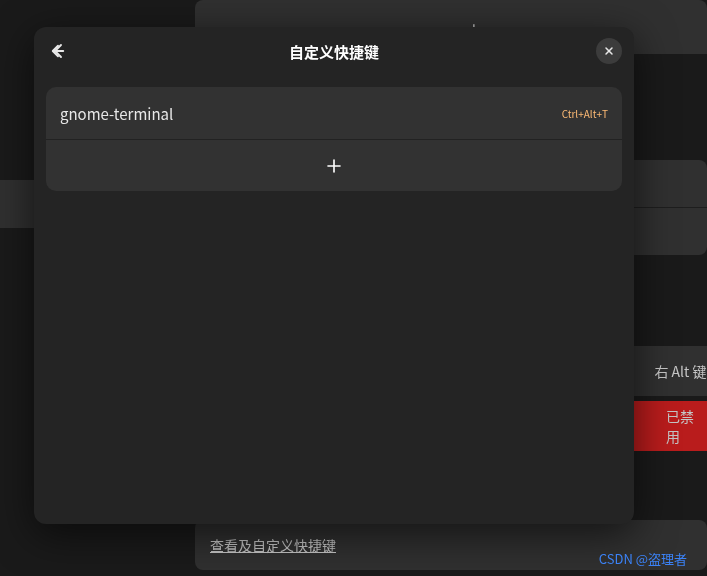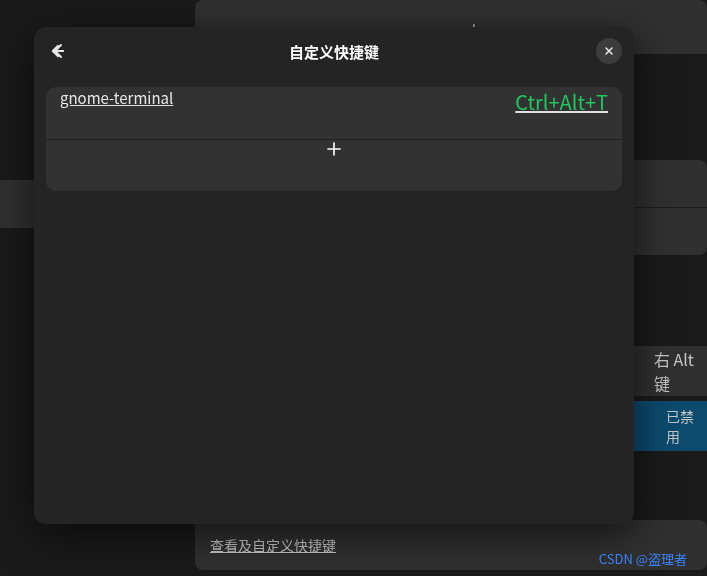--- a/index.html
+++ b/index.html
@@ -72,29 +72,30 @@
       position: absolute;
       left: 630px;
       top: 346px;
       right: 0;
       height: 50px;
       background: #303030;
       display: flex;
       align-items: center;
       padding-left: 24px;
       color: #c5c5c5;
-      font-size: 16px;
+      font-size: 14px;
+      justify-content: center;
     }
     .bg-row2 {
       position: absolute;
       left: 630px;
       top: 401px;
       right: 0;
       height: 50px;
-      background: #0c4a6e;
+      background: #b91c1c;
       display: flex;
       align-items: center;
       padding-left: 36px;
       color: #c5c5c5;
       font-size: 14px;
     }
     .bg-footer {
       position: absolute;
       left: 195px;
       top: 520px;
@@ -181,35 +182,35 @@
       flex: 1;
     }
     .list {
       background: #323232;
       border-radius: 10px;
       overflow: hidden;
     }
     .list-row {
       height: 52px;
       display: flex;
+      align-items: center;
       padding: 0 14px;
       cursor: pointer;
-      text-decoration: underline;
     }
     .list-row + .list-row {
       border-top: 1px solid #222222;
     }
     .row-name {
       color: #e8e8e8;
       font-size: 15px;
     }
     .row-shortcut {
       margin-left: auto;
-      color: #22c55e;
-      font-size: 20px;
+      color: #fdba74;
+      font-size: 10px;
     }
     .add-row {
       justify-content: center;
     }
     .add-row svg {
       width: 18px;
       height: 18px;
       color: #ffffff;
     }
   </style>

